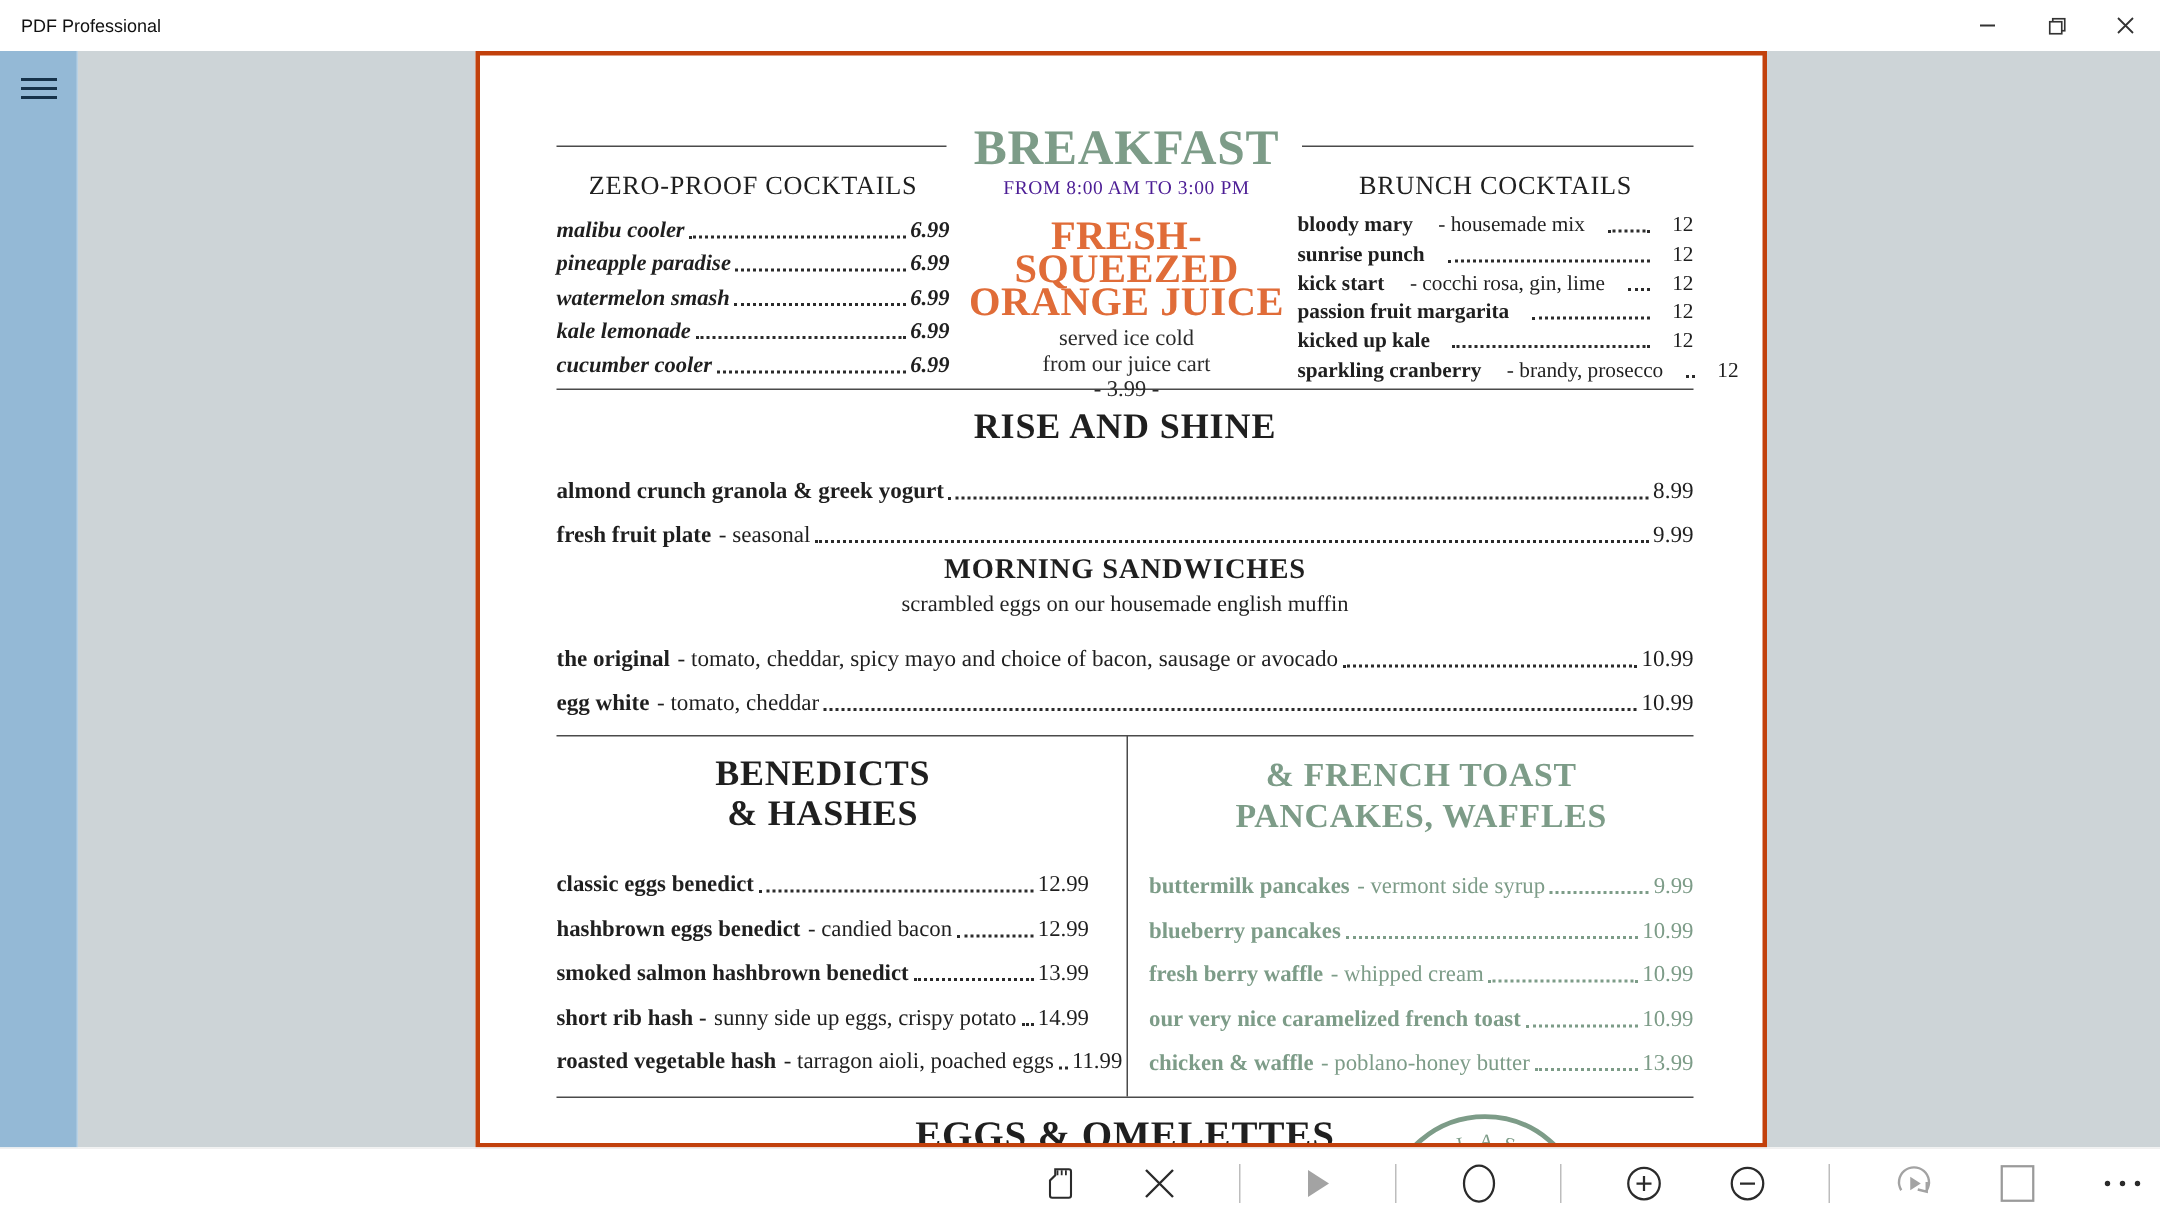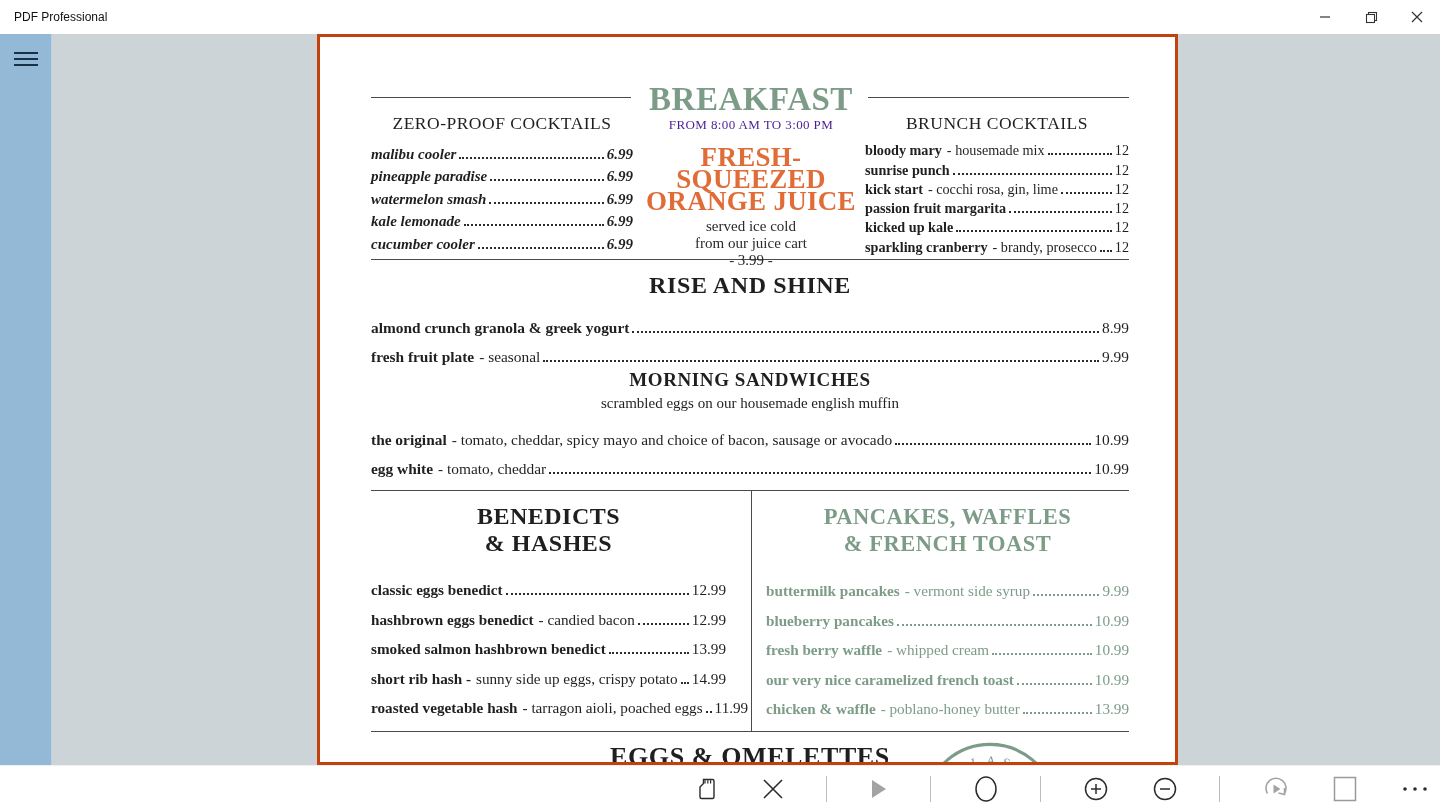--- a/index.html
+++ b/index.html
@@ -56,21 +56,21 @@
   .mi { display:flex; align-items:flex-end; }
   .mi-n { font-weight:bold; white-space:nowrap; }
   .mi-d { white-space:nowrap; margin-left:5px; }
   .mi-l { flex:1 1 auto; border-bottom:2px dotted #2b2b2b; margin:0 3px 4px 3px; min-width:6px; }
   .mi-p { white-space:nowrap; }
 
   .col-left .items { margin-top:6px; }
   .col-left .mi { height:22.6px; font-size:15px;font-style:italic; }
   .col-left .mi-p { font-weight:bold; }
   .col-right .items { margin-top:6px; }
-  .col-right .mi { height:19.3px; font-size:14.2px; }
+  .col-right .mi { height:19.3px; font-size:14.2px;gap:12px; }
 
   .sec-rise { left:51px; top:234px; width:758px; }
   .sec-rise h2, .sec-sand h2, .sec-eggs h2 { font-size:24px; letter-spacing:.6px;
     text-align:center; font-weight:bold; line-height:28px; }
   .sec-rise .items { margin-top:9px; }
   .sec-rise .mi, .sec-sand .mi { height:29px; font-size:15.4px; }
 
   .sec-sand { left:51px; top:330px; width:758px; }
   .sec-sand h2 { font-size:19px; line-height:25px;text-align:center; }
   .sec-sand .subhead { text-align:center; font-size:15px; line-height:18px; margin-top:2px; }
@@ -322,22 +322,22 @@
             <span class="mi-n">roasted vegetable hash</span>
             <span class="mi-d">- tarragon aioli, poached eggs</span>
             <span class="mi-l"></span>
             <span class="mi-p">11.99</span>
           </div>
         </div>
     </div>
 
     <div class="abs sec-pan">
       <div class="twoline-head">
+        <div>&amp; FRENCH TOAST</div>
         <div>PANCAKES, WAFFLES</div>
-        <div>&amp; FRENCH TOAST</div>
       </div>
       <div class="items">
 
           <div class="mi">
             <span class="mi-n">buttermilk pancakes</span>
             <span class="mi-d">- vermont side syrup</span>
             <span class="mi-l"></span>
             <span class="mi-p">9.99</span>
           </div>
 

